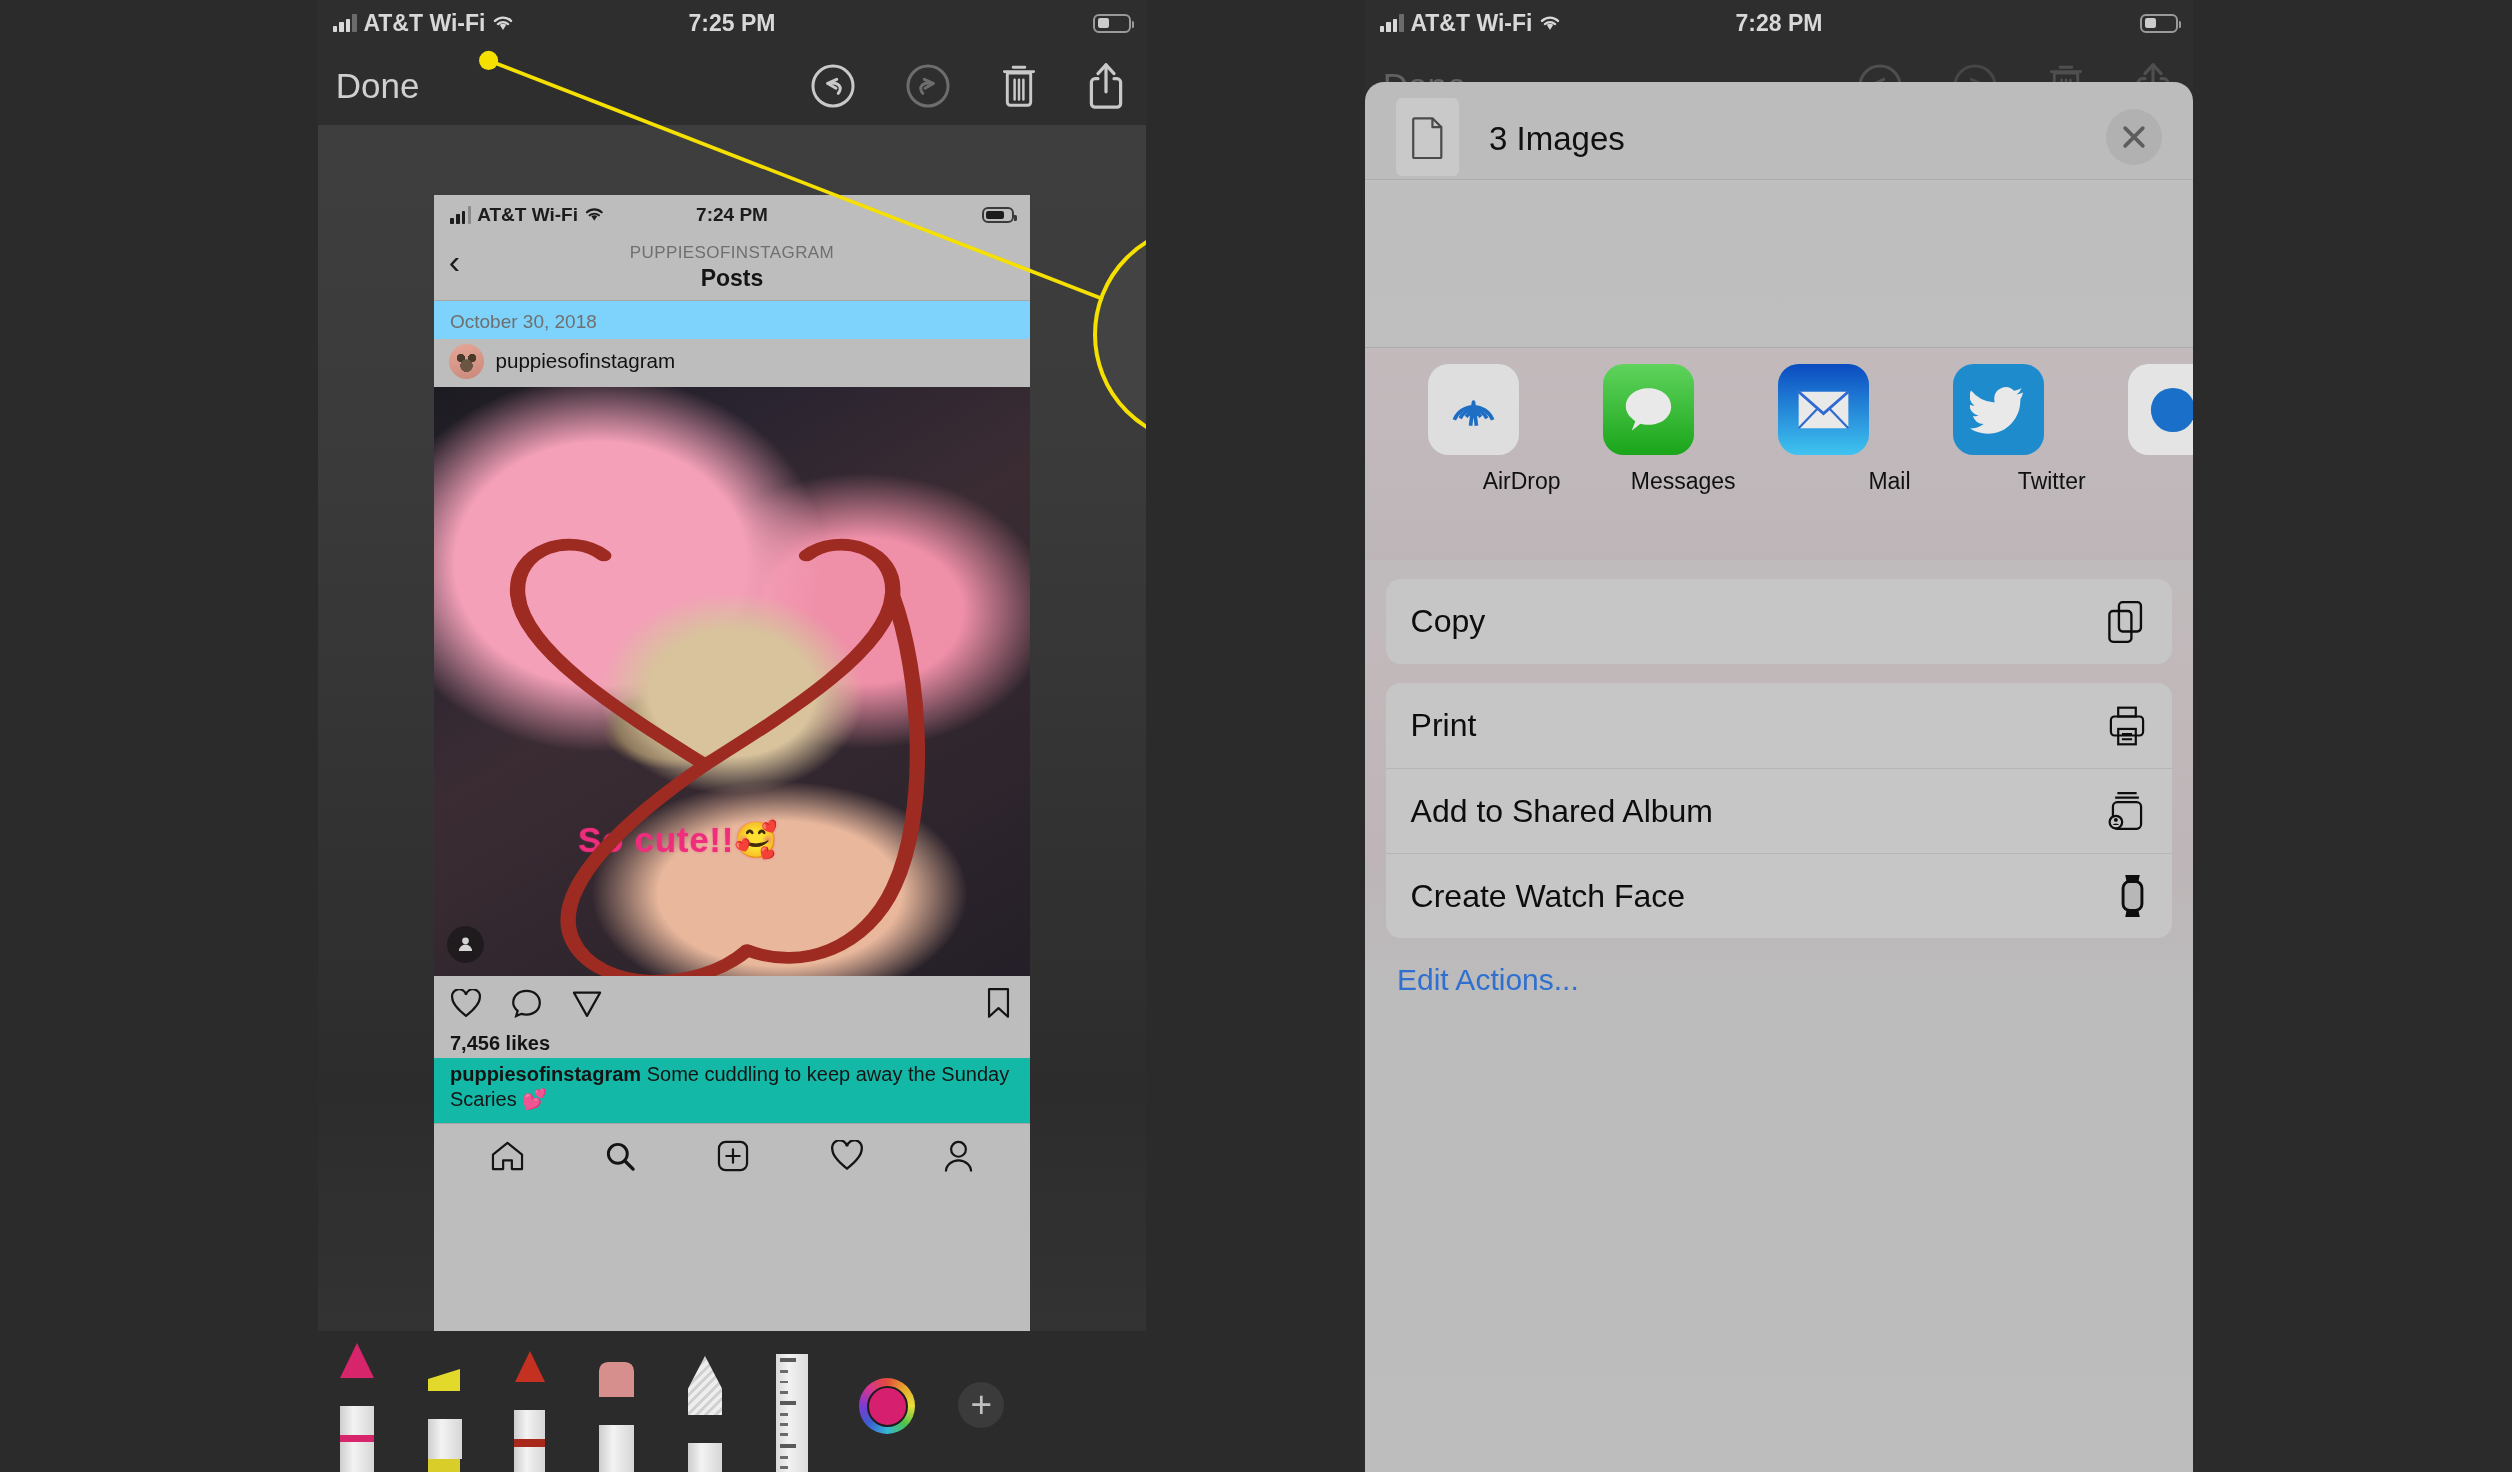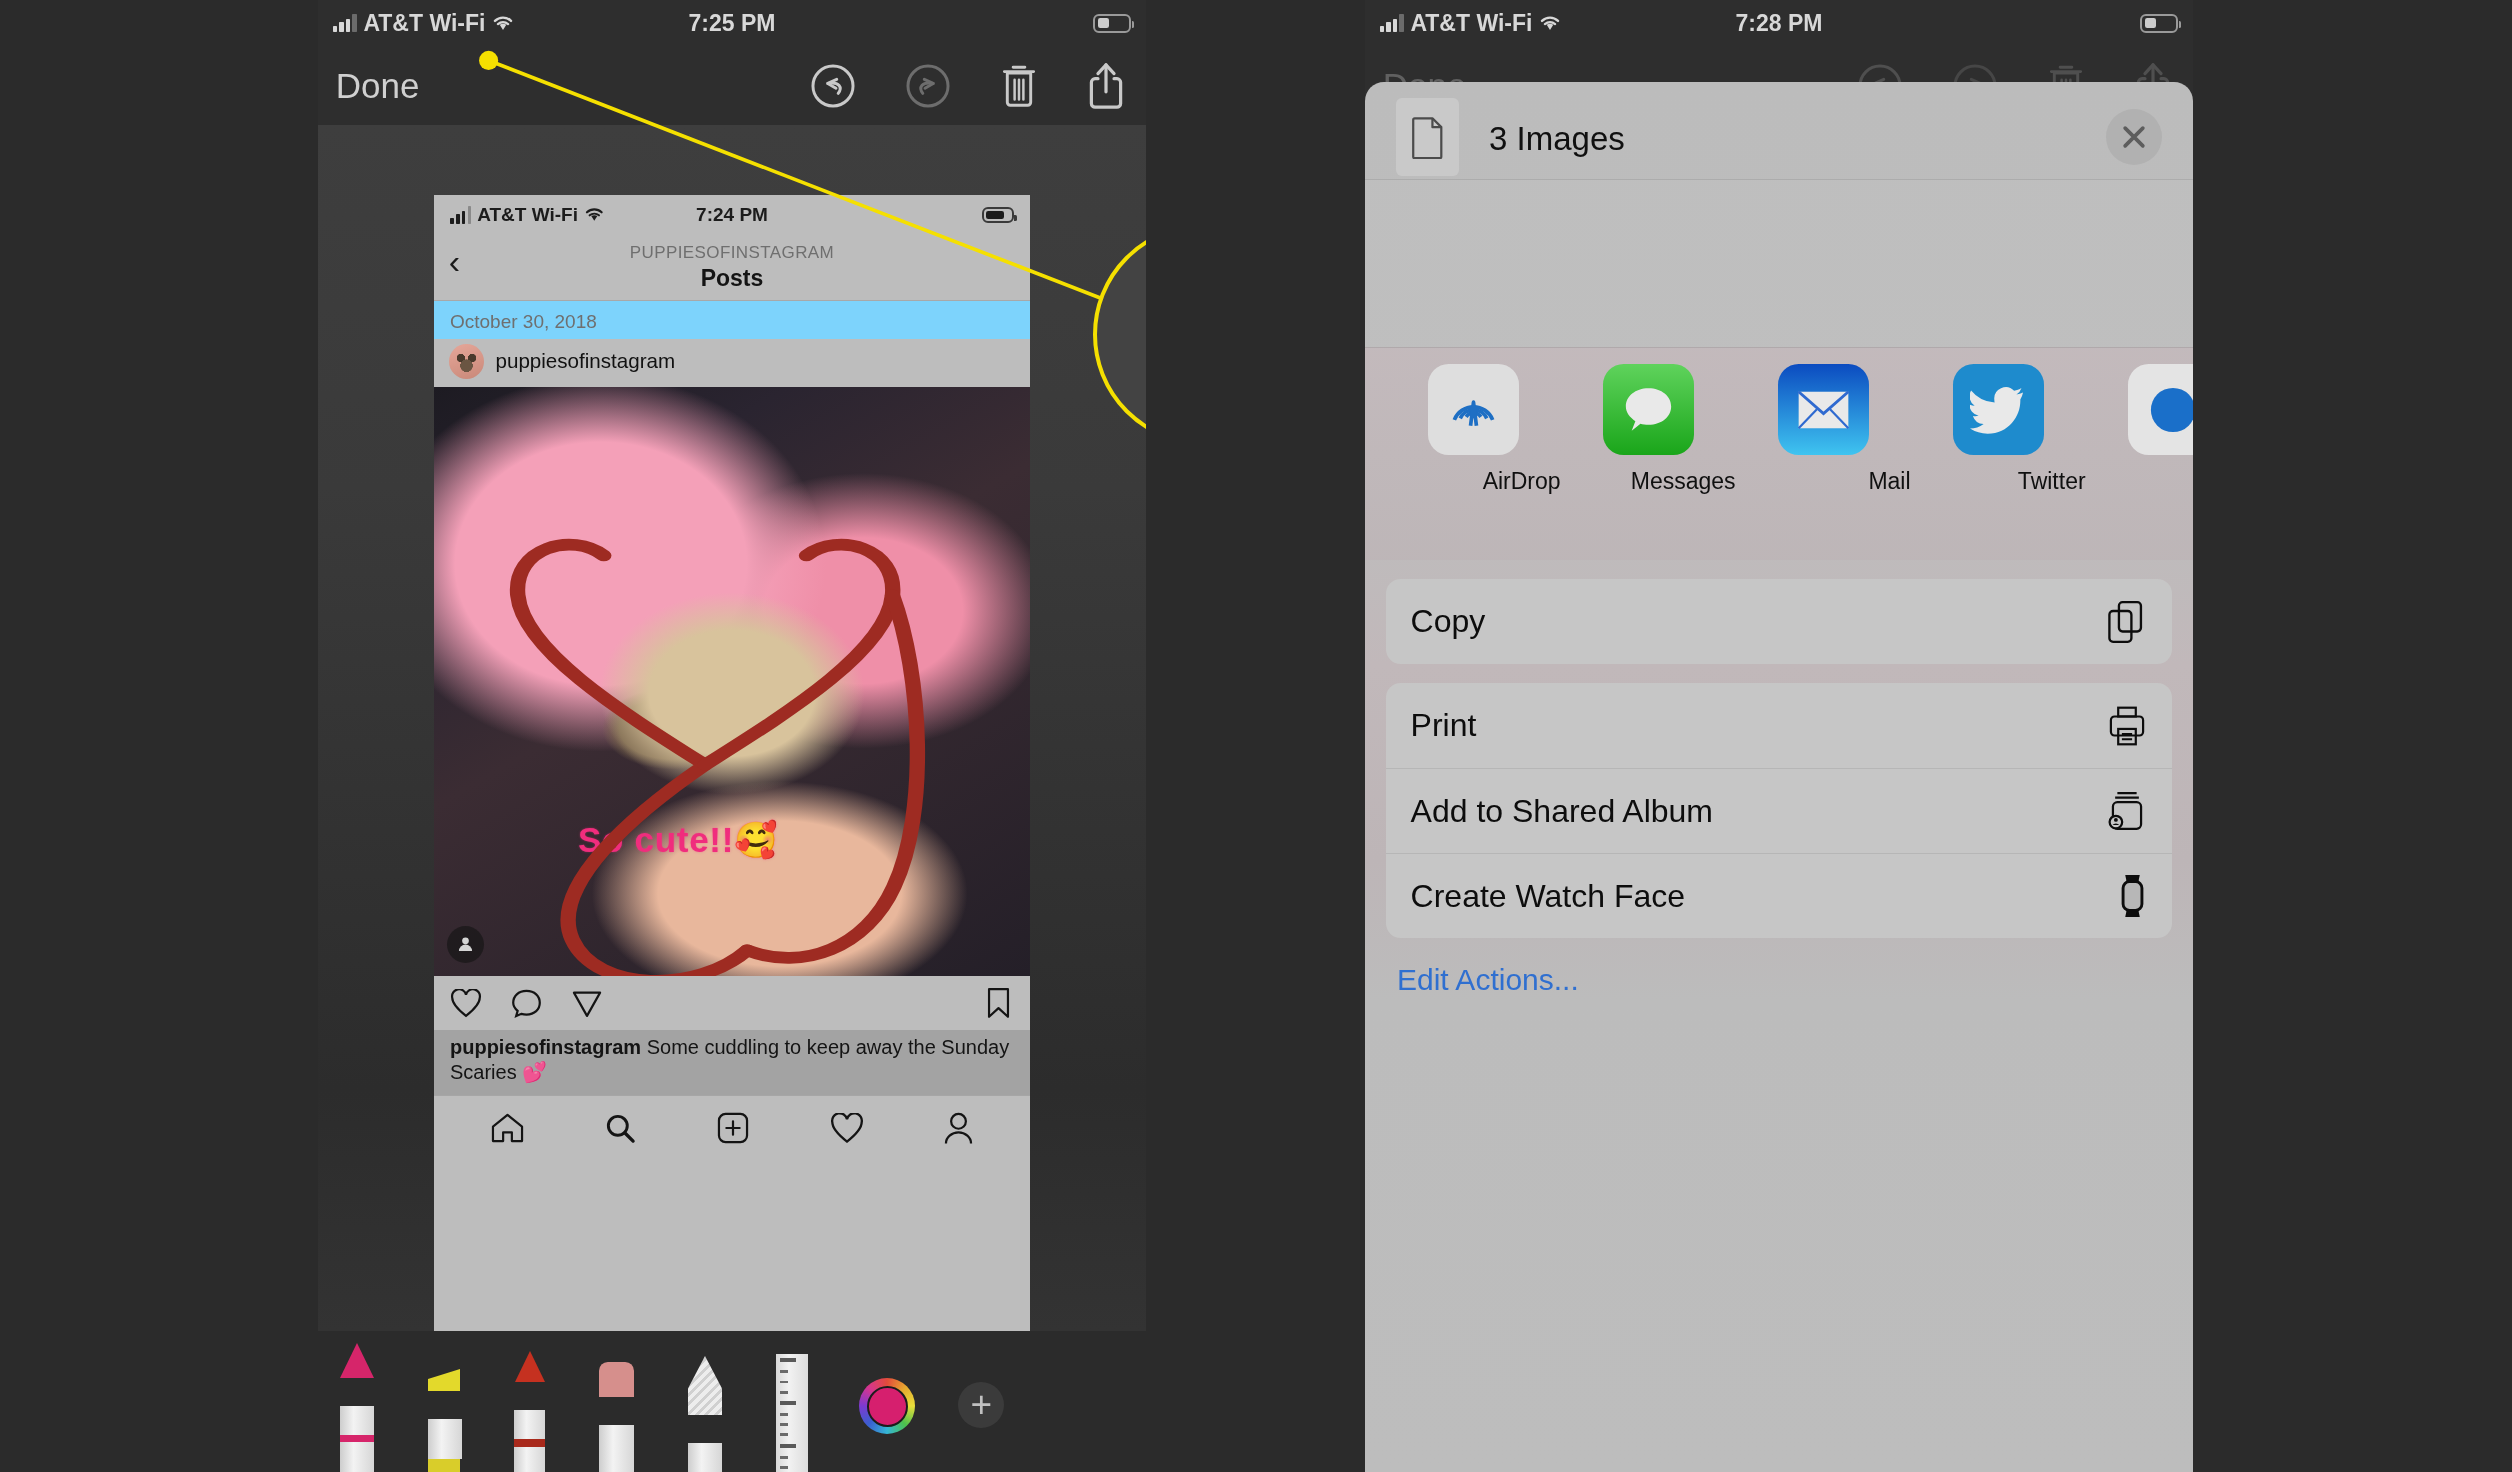--- a/index.html
+++ b/index.html
@@ -114,21 +114,21 @@
     position:absolute; left:144px; top:433px; font-size:35px; color:#f02d7d;
     font-weight:600; letter-spacing:0.7px; white-space:nowrap;
     text-shadow: 0 0 2.2px rgba(240,45,125,0.5);
   }
   .heart-draw { position:absolute; left:0; top:0; width:596px; height:736px; pointer-events:none; }
 
   .ig-actions { height: 54px; display:flex; align-items:center; padding:0 16px;
     gap: 29px; background:#bdbdbd; position:relative; }
   .ig-actions .save { position:absolute; right:19px; }
   .ig-likes { padding: 1.5px 0 2.9px 16px; font-size:20px; font-weight:bold; color:#141414; background:#bdbdbd; }
-  .ig-caption { padding: 4.4px 17.7px 10.3px 16px; font-size:20px; color:#141414; line-height:1.26; background:#a3a3a3; }
+  .ig-caption { padding: 4.4px 17.7px 10.3px 16px; font-size:20px; color:#141414; line-height:1.26; background:#14b8a6; }
   .ig-caption b { font-weight: bold; }
   .ig-tabbar {
     height: 65px; display:flex; align-items:center; justify-content:space-around;
     padding: 0 16px; background:#bdbdbd; border-top:0.7px solid #a6a6a6;
   }
 
   
   .callout-circle {
     position:absolute; left:775px; top:224px; width:221px; height:221px;
     border-radius:50%; background:#434343; border:4.4px solid #f5e000;
@@ -351,20 +351,21 @@
                 <path d="M4 6 L40 6 L22 38 Z" stroke="#141414" stroke-width="3" fill="none" stroke-linejoin="round"></path>
               </svg>
           </span>
           <span class="save">
             <svg width="25" height="32" viewBox="0 0 34 44">
                 <path d="M4 3 h26 v38 l-13 -12 l-13 12 z" stroke="#141414" stroke-width="3" fill="none" stroke-linejoin="round"></path>
               </svg>
           </span>
         </div>
 
+        <div class="ig-likes">7,456 likes</div>
         <div class="ig-caption"><b>puppiesofinstagram</b><span> Some cuddling to keep away the Sunday Scaries 💕</span></div>
 
         <div class="ig-tabbar">
           <span>
             <svg width="35" height="32" viewBox="0 0 48 44">
                 <path d="M4 20 L24 4 L44 20 V40 H30 V28 H18 V40 H4 Z" stroke="#141414" stroke-width="3" fill="none" stroke-linejoin="round"></path>
               </svg>
           </span>
           <span>
             <svg width="32" height="32" viewBox="0 0 44 44">

